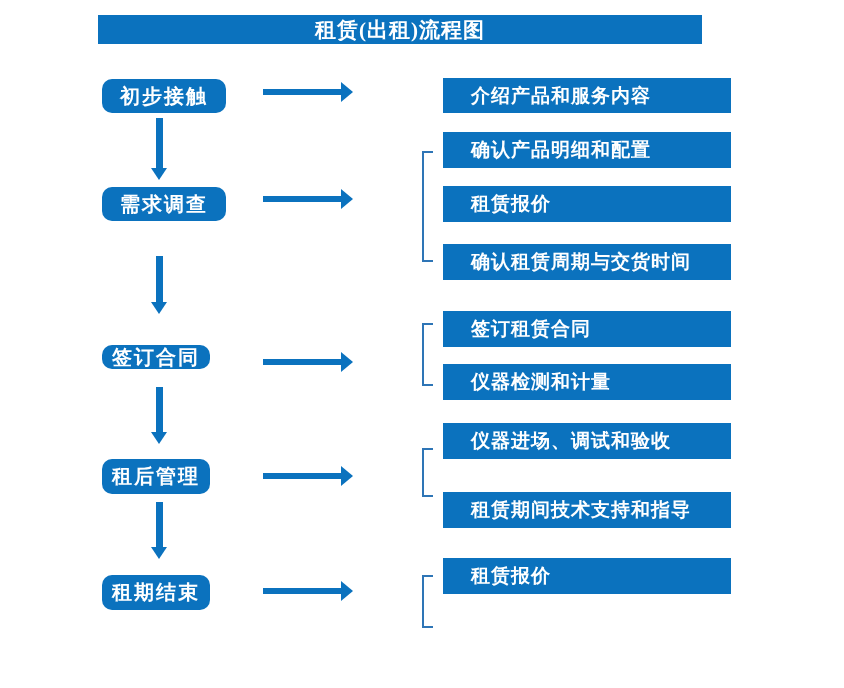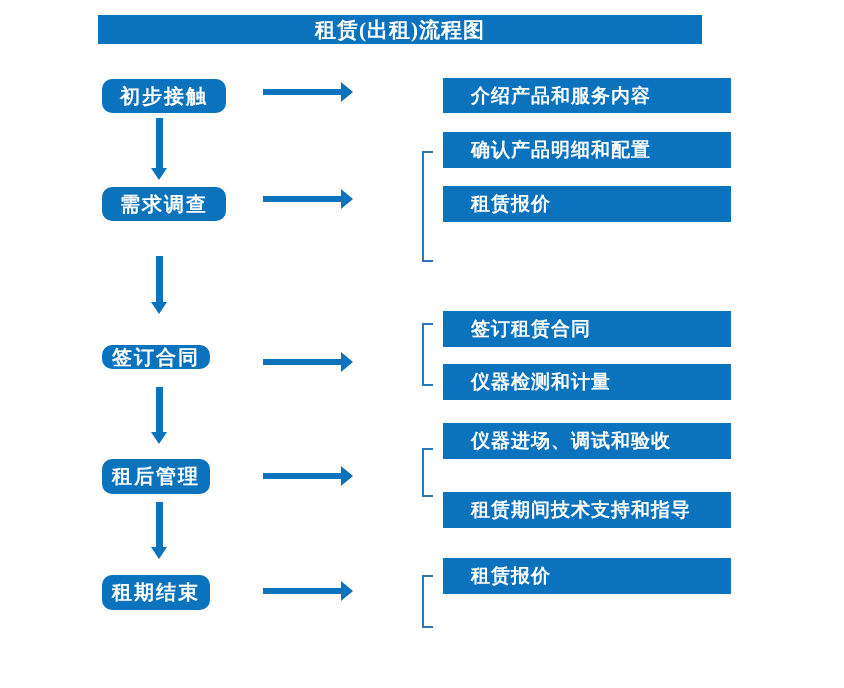--- a/index.html
+++ b/index.html
@@ -98,20 +98,21 @@
 
   <div class="lbox" style="top:79px;width:124px;height:34px">初步接触</div>
   <div class="lbox" style="top:187px;width:124px;height:34px">需求调查</div>
   <div class="lbox" style="top:345px;width:108px;height:24px">签订合同</div>
   <div class="lbox" style="top:459px;width:108px;height:35px">租后管理</div>
   <div class="lbox" style="top:575px;width:108px;height:35px">租期结束</div>
 
   <div class="rbox" style="top:78px;height:35px">介绍产品和服务内容</div>
   <div class="rbox" style="top:132px;height:36px">确认产品明细和配置</div>
   <div class="rbox" style="top:186px;height:36px">租赁报价</div>
+  <div class="rbox" style="top:244px;height:36px">确认租赁周期与交货时间</div>
   <div class="rbox" style="top:311px;height:36px">签订租赁合同</div>
   <div class="rbox" style="top:364px;height:36px">仪器检测和计量</div>
   <div class="rbox" style="top:423px;height:36px">仪器进场、调试和验收</div>
   <div class="rbox" style="top:492px;height:36px">租赁期间技术支持和指导</div>
   <div class="rbox" style="top:558px;height:36px">租赁报价</div>
 
   <div class="h-arrow" style="top:89px"></div>
   <div class="h-arrow" style="top:196px"></div>
   <div class="h-arrow" style="top:359px"></div>
   <div class="h-arrow" style="top:473px"></div>

